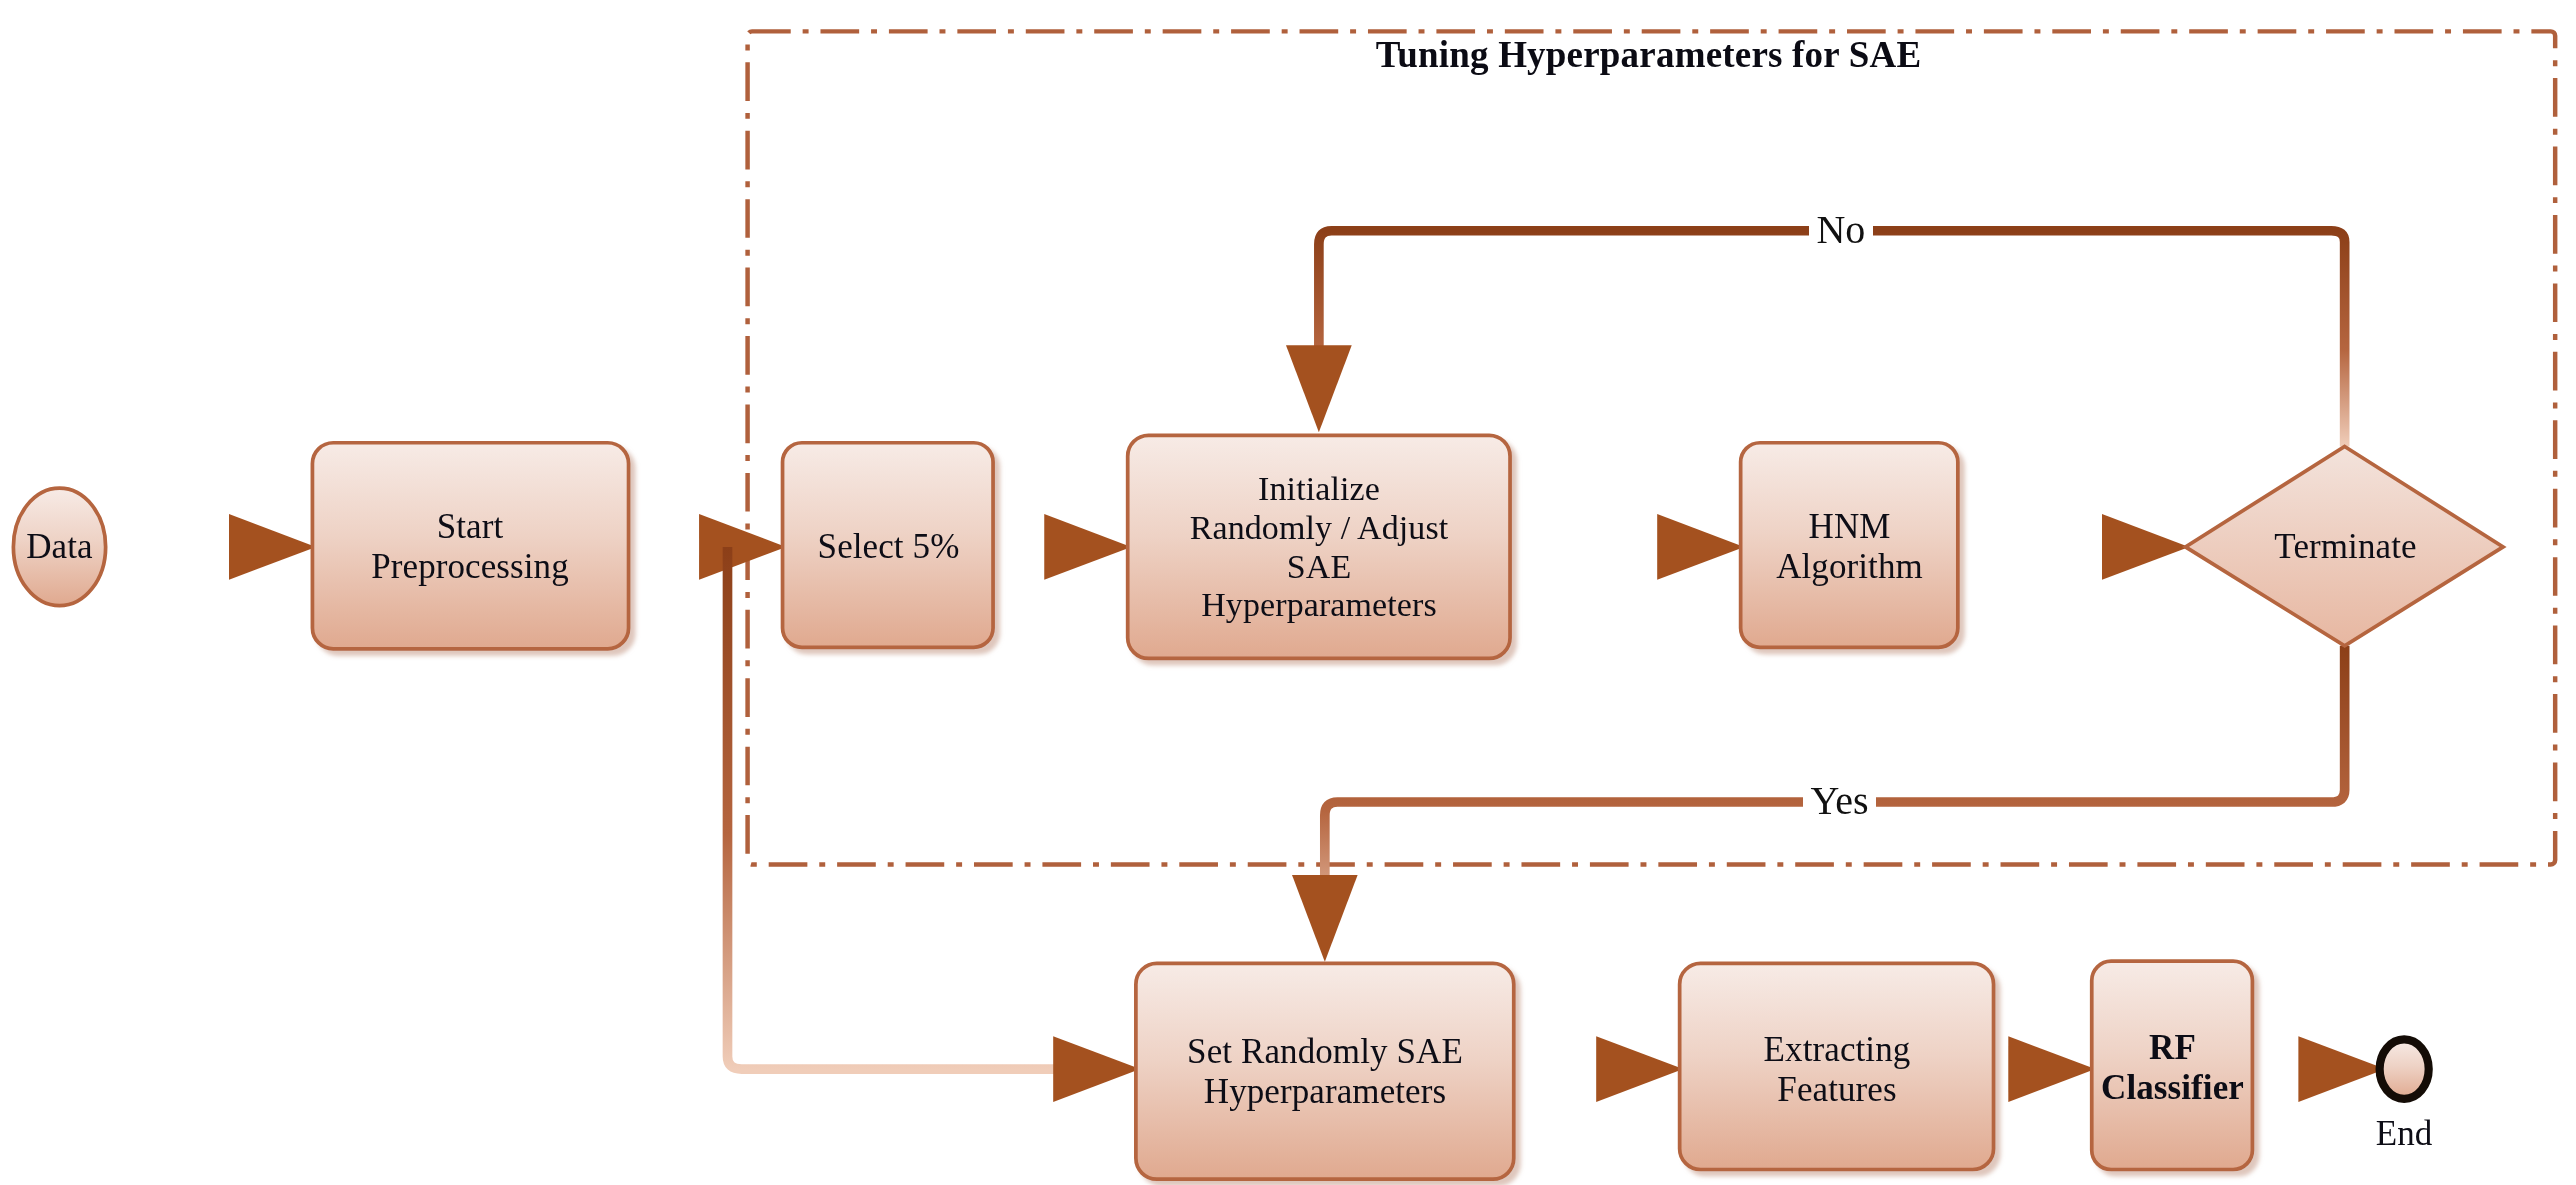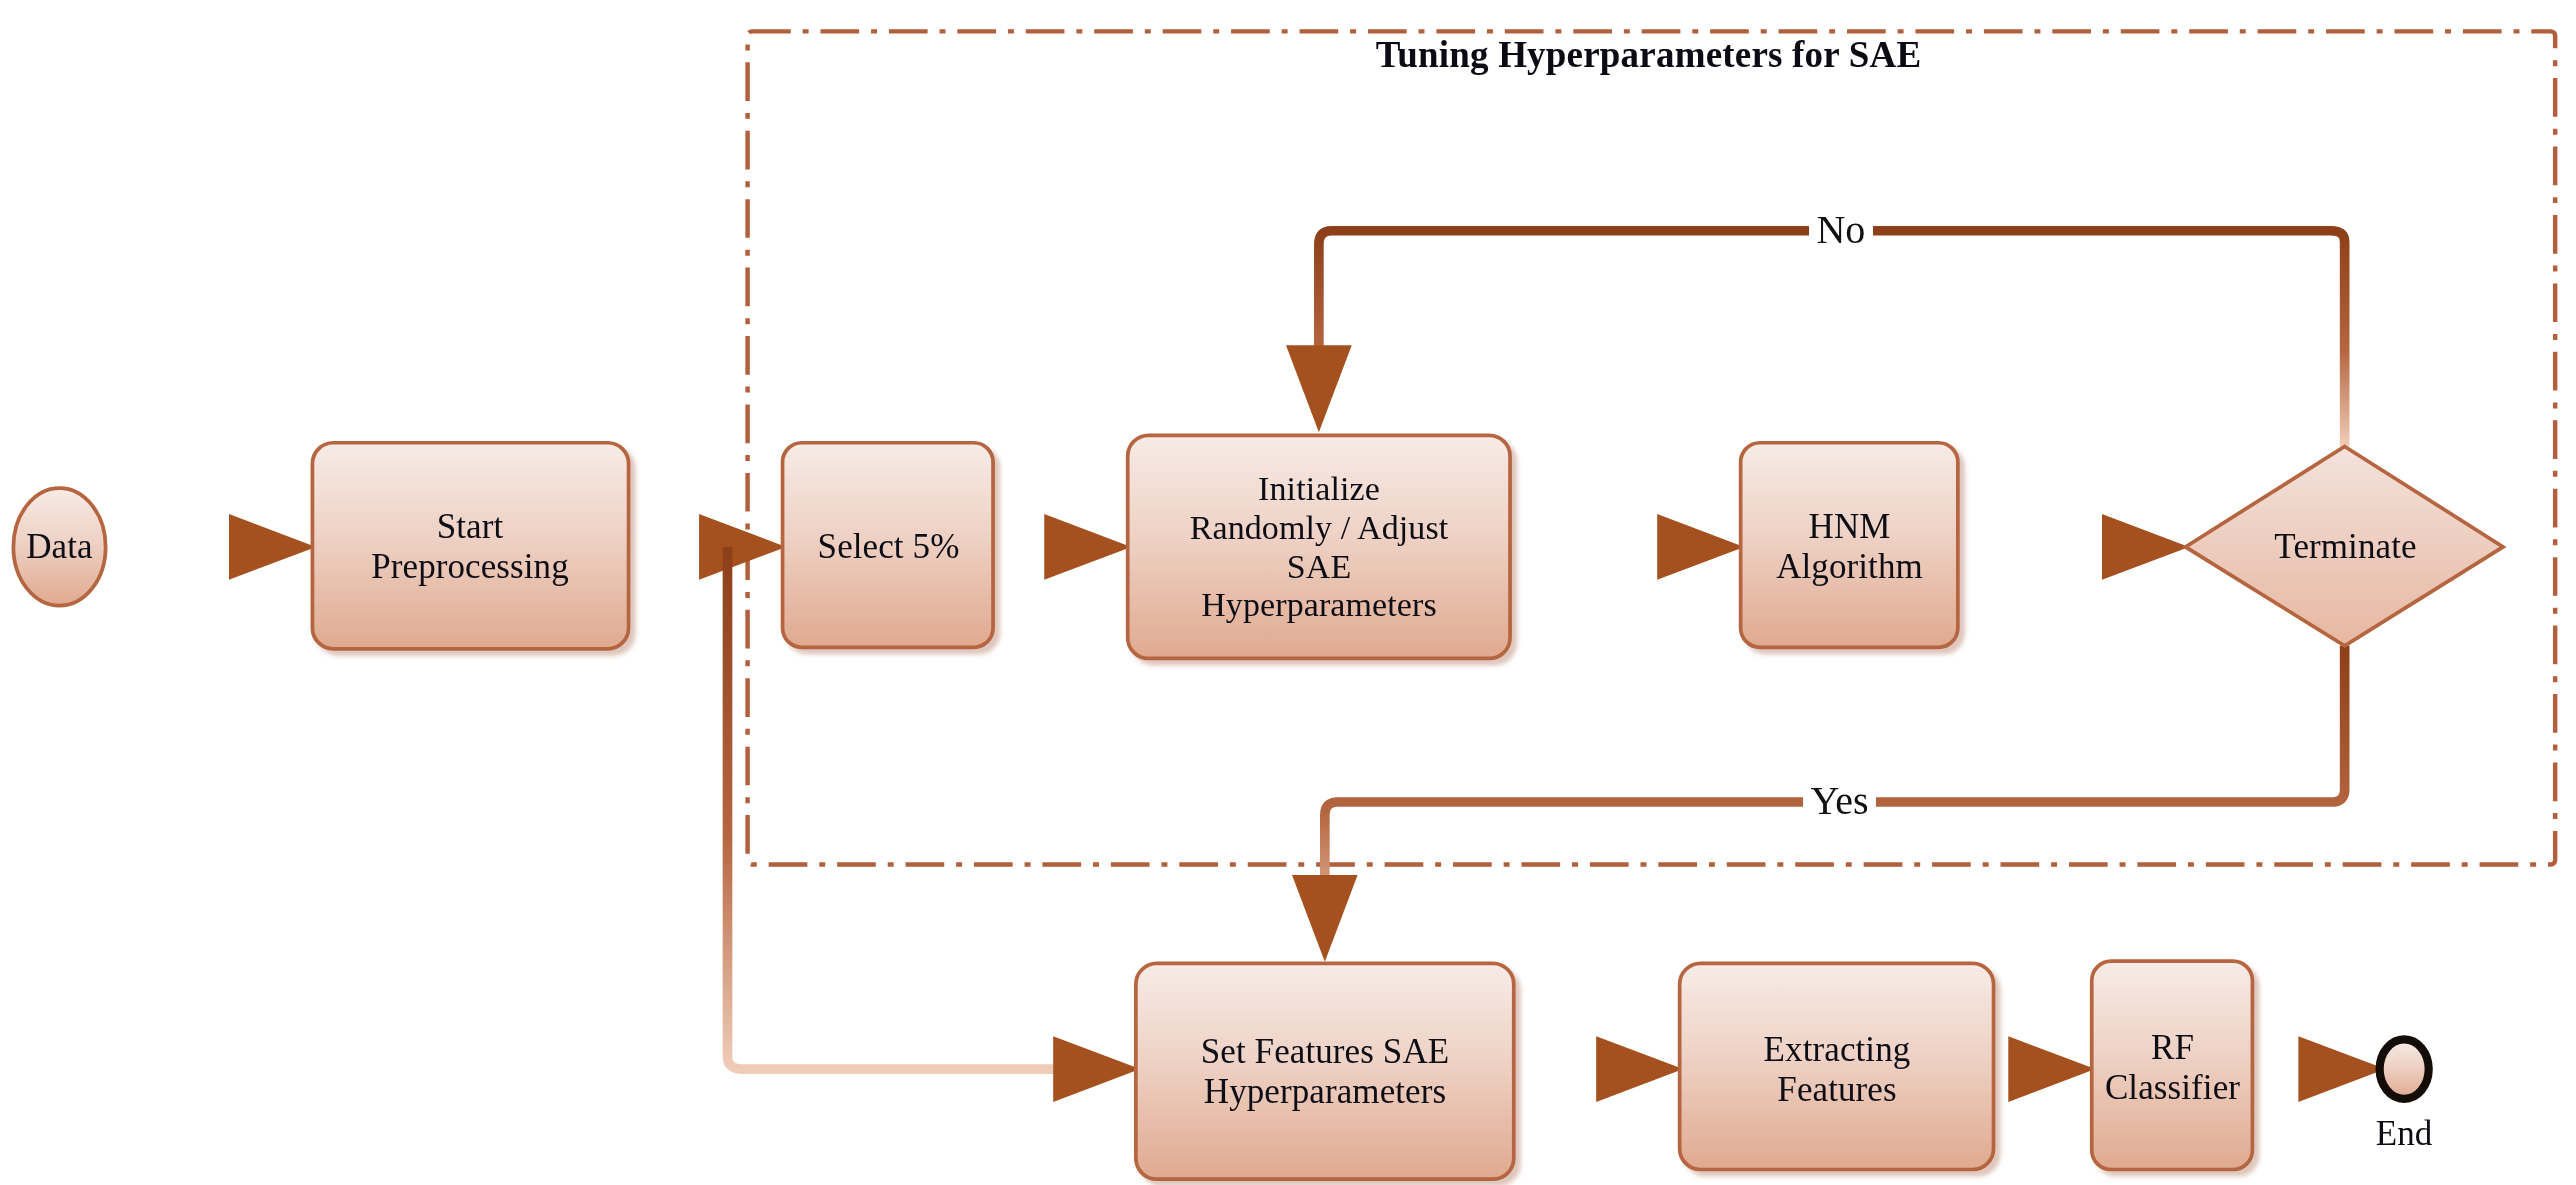--- a/index.html
+++ b/index.html
@@ -154,27 +154,27 @@
   <div class="node-label" style="left:1128px; top:445px; width:382px; height:205px; font-size:34px;">Initialize
 Randomly / Adjust
 SAE
 Hyperparameters</div>
 
   <div class="node-label" style="left:1741px; top:480px; width:217px; height:134px;">HNM
 Algorithm</div>
 
   <div class="node-label" style="left:2211px; top:524px; width:269px; height:45px;">Terminate</div>
 
-  <div class="node-label" style="left:1136px; top:1004px; width:378px; height:135px;">Set Features SAE
+  <div class="node-label" style="left:1136px; top:1004px; width:378px; height:135px;">Set Randomly SAE
 Hyperparameters</div>
 
   <div class="node-label" style="left:1680px; top:1003px; width:314px; height:134px;">Extracting
 Features</div>
 
-  <div class="node-label" style="left:2092px; top:1000px; width:161px; height:135px;">RF
+  <div class="node-label" style="left:2092px; top:1000px; width:161px; height:135px;font-weight:bold;">RF
 Classifier</div>
 
   <div class="terminal-label" style="left:2337px; top:1114px; width:134px;">End</div>
 
   <div class="edge-label" style="left:1809px; top:210px;">No</div>
 
   <div class="edge-label" style="left:1803px; top:781px;">Yes</div>
 
 </div>
 

